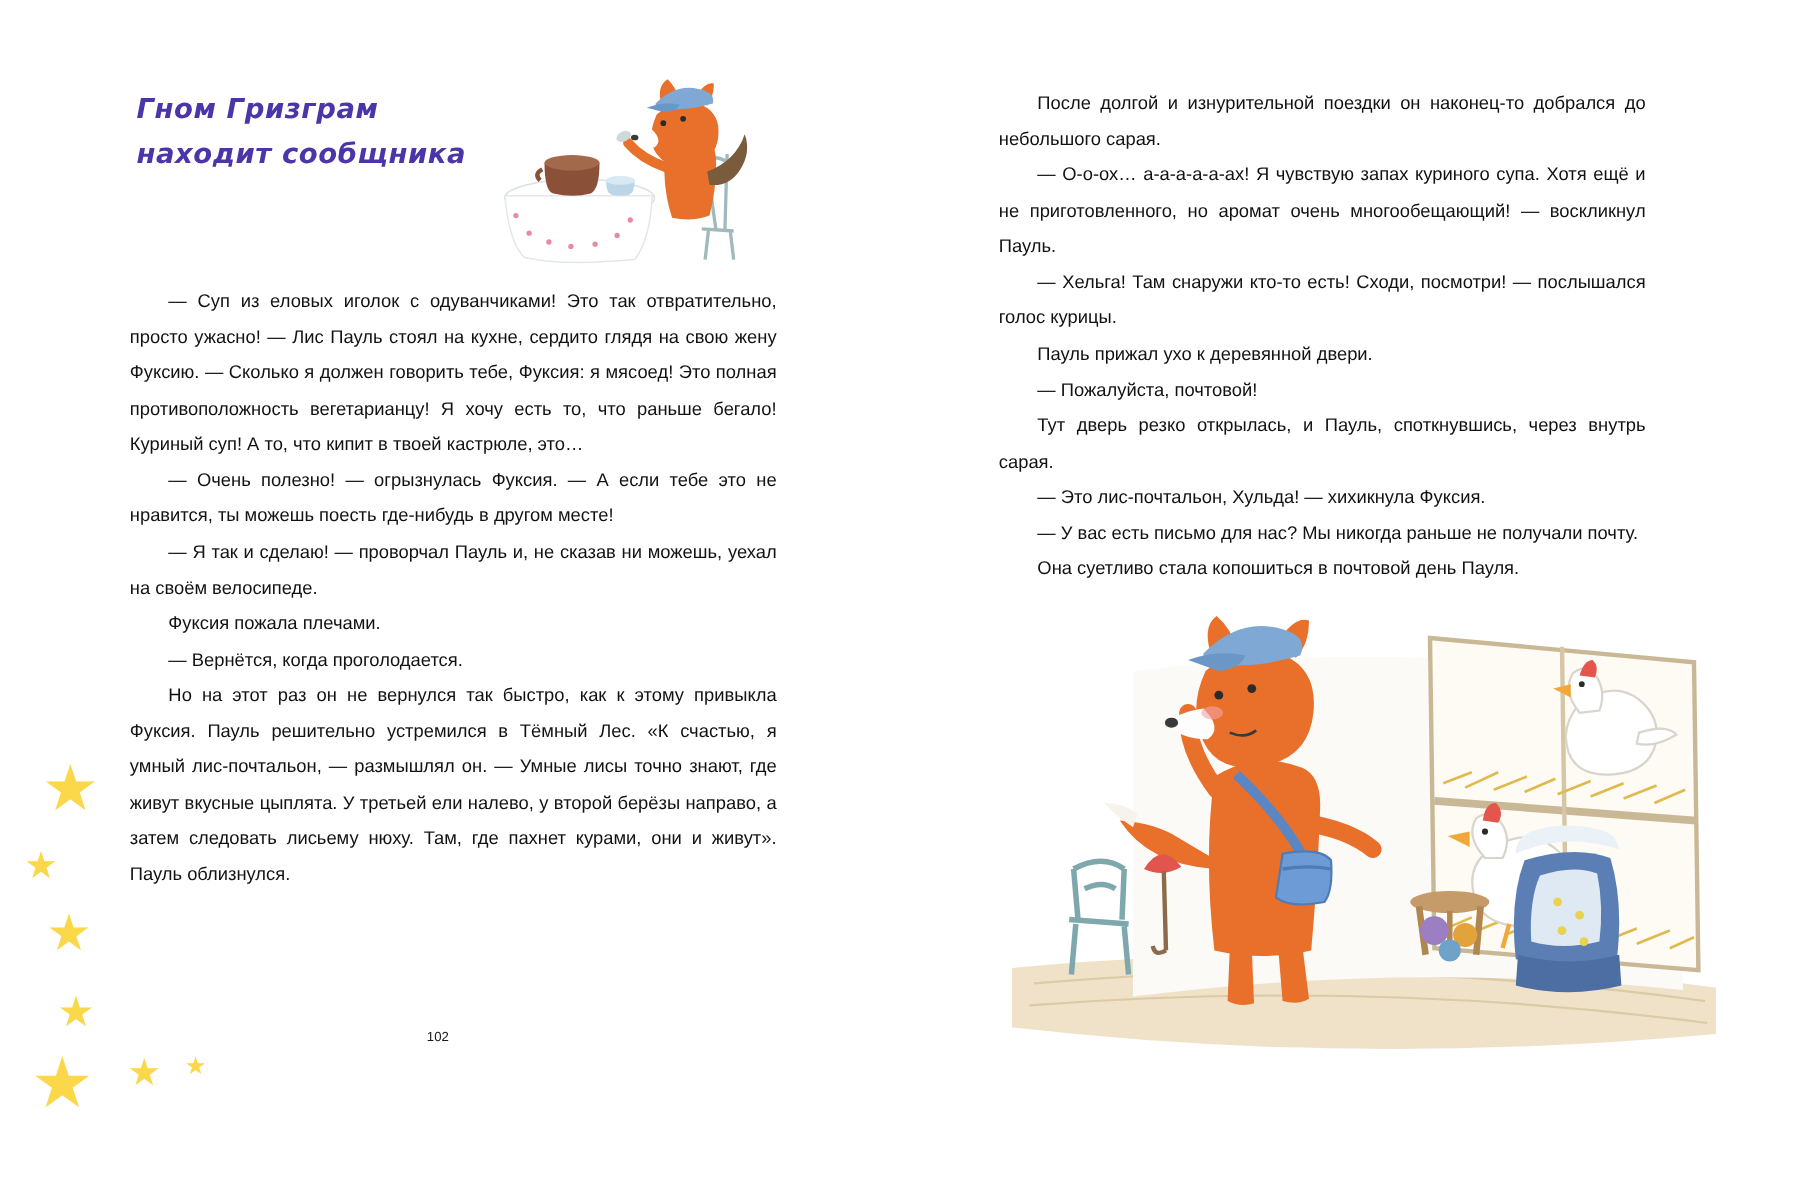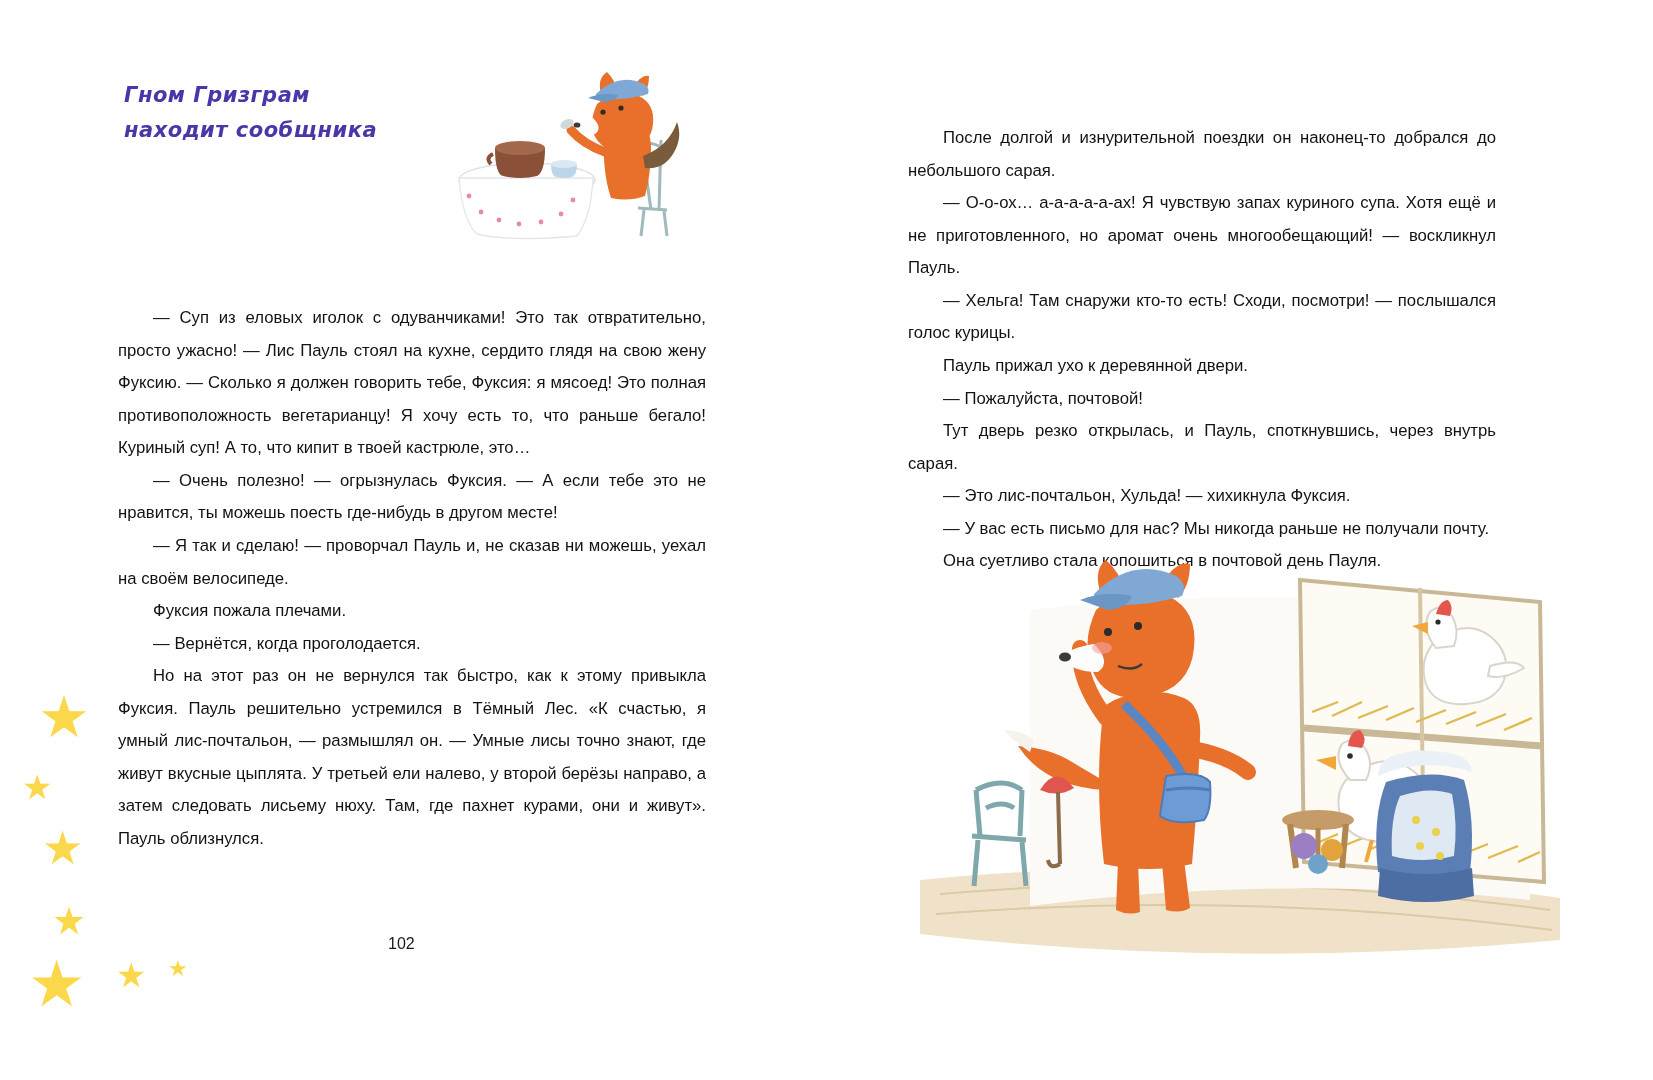--- a/index.html
+++ b/index.html
@@ -15,46 +15,45 @@
   .page.right { width:827px; }
 
   
   .chapter-title {
     position:absolute;
     left:124px; top:78px;
     width:330px;
     font-family:"DejaVu Sans", sans-serif;
     font-style:italic;
     font-weight:bold;
-    font-size:21px;
+    font-size:25px;
     line-height:1.65;
     color:#4b35a8;
     letter-spacing:0.5px;
   }
   .chapter-title span { display:block; }
   .chapter-title .line2 { }
 
   .col {
     position:absolute;
     font-size:16.7px;
     line-height:1.95;
     color:#121212;
     text-align:justify;
     font-family:"Liberation Sans", sans-serif;
-    margin-top:44px;
   }
   .col p { margin:0; text-indent:2.1em; }
 
   #left-col { left:118px; top:258px; width:588px; }
   #right-col { left:908px; top:78px; width:588px; }
 
   .folio {
     position:absolute;
     left:388px; top:935px;
-    font-size:16px;
+    font-size:12px;
     color:#1a1a1a;
     text-align:center;
   }
 
   
   .stars { position:absolute; left:0; top:640px; width:220px; height:420px; }
   .star { position:absolute; color:#fbd74a; line-height:1; }
   .star.s1 { left:38px; top:48px;  font-size:58px; }
   .star.s2 { left:22px; top:130px; font-size:34px; }
   .star.s3 { left:42px; top:185px; font-size:46px; }

